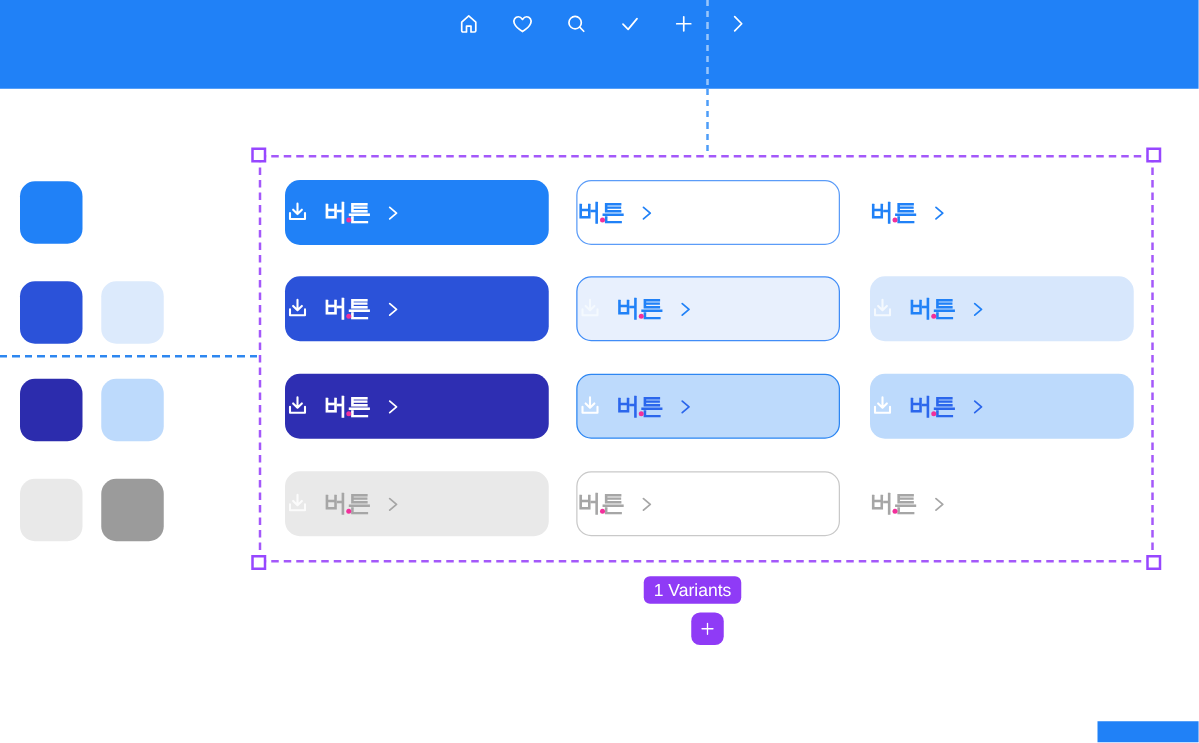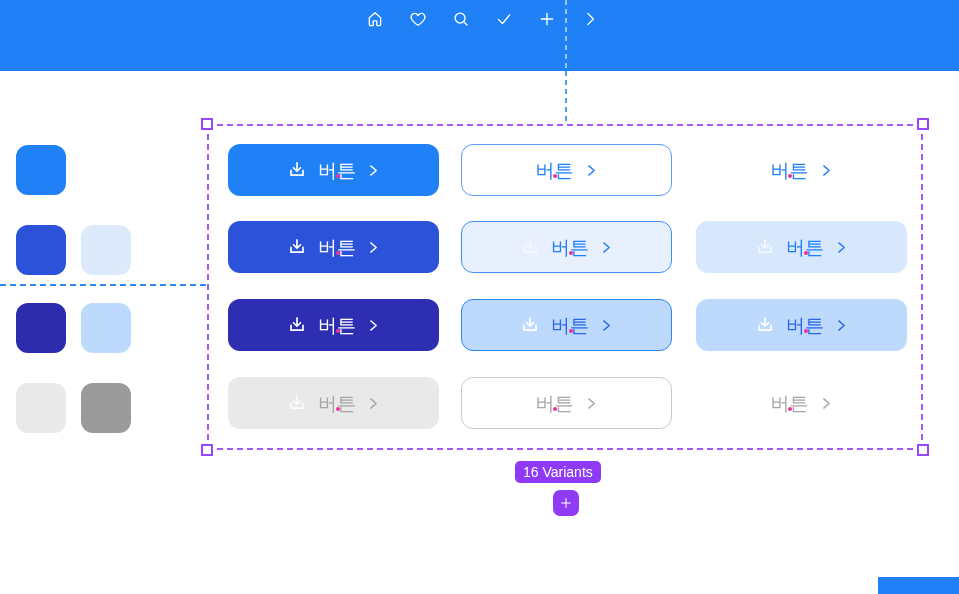--- a/index.html
+++ b/index.html
@@ -35,22 +35,22 @@
   
   .sel-frame{position:absolute;left:207px;top:124px;width:716px;height:326px;
     box-sizing:border-box;border:2px dashed #A458FA;}
   .hdl{position:absolute;width:12px;height:12px;background:#fff;
     border:2px solid #9747FF;box-sizing:border-box;cursor:nwse-resize;}
   .hdl.tl{left:-8px;top:-8px;} .hdl.tr{right:-8px;top:-8px;}
   .hdl.bl{left:-8px;bottom:-8px;} .hdl.br{right:-8px;bottom:-8px;}
 
   
   .btn{position:absolute;width:211px;height:52px;border-radius:12px;box-sizing:border-box;
-    display:flex;align-items:center;justify-content:center;gap:11px;
-    font-size:19px;font-weight:400;cursor:pointer;}
+    display:flex;align-items:center;gap:11px;
+    font-size:19px;font-weight:700;cursor:pointer;}
   .c1{left:19px;} .c2{left:252px;} .c3{left:487px;}
   .r1{top:18px;} .r2{top:95px;} .r3{top:173px;} .r4{top:251px;}
   .btn .dl{width:20px;height:20px;display:block;}
   .btn .dl svg{width:20px;height:20px;display:block;}
   .btn .chev{width:13px;height:13px;display:block;}
   .btn .chev svg{width:13px;height:13px;display:block;}
   .btn .lbl{position:relative;line-height:1;}
   .btn .lbl::after{content:'';position:absolute;left:47%;bottom:2px;
     width:4px;height:4px;border-radius:50%;background:#F2309B;}
 
@@ -305,21 +305,21 @@
     <div class="btn r4 c3 v-disabled-ghost">
       <span class="lbl">버튼</span>
       <span class="chev">
           <svg>
             <use href="#i-chev-sm"></use>
           </svg>
         </span>
     </div>
   </div>
 
-  <div class="badge" style="background: rgb(143, 59, 246);">16 Variants</div>
+  <div class="badge" style="background: rgb(143, 59, 246);">1 Variants</div>
   <div class="add-btn" style="background: rgb(143, 59, 246);">
       <svg>
         <use href="#i-plus"></use>
       </svg>
     </div>
 
   <div class="corner-frag" style="background: rgb(32, 129, 247);"></div>
 
 </div>
 

